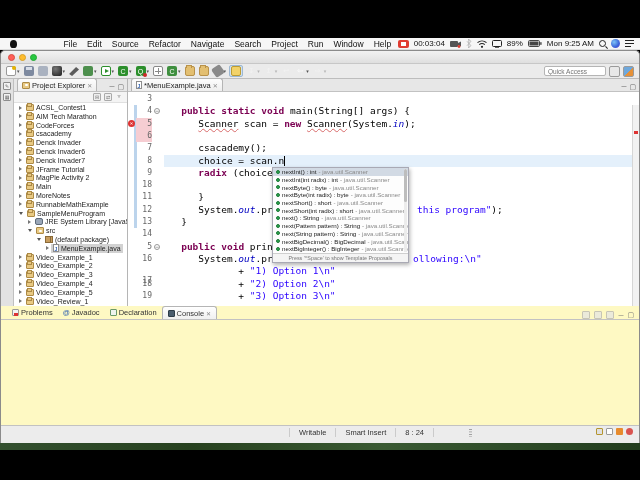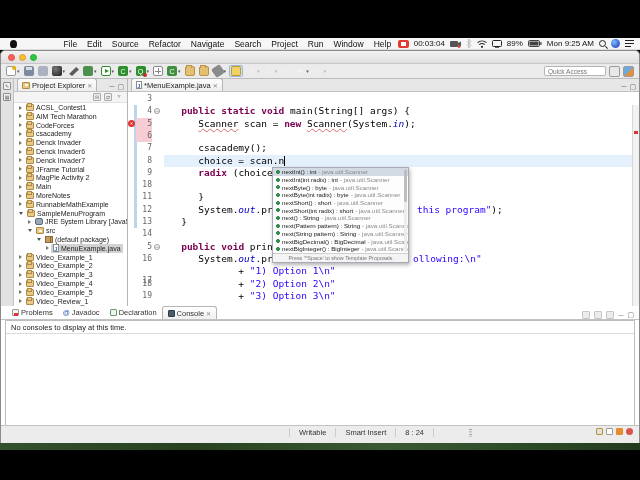--- a/index.html
+++ b/index.html
@@ -137,21 +137,21 @@
   .prow.sel{background:#d2dae4;}
   .pdot{width:4px;height:4px;border-radius:50%;background:#2da44e;border:0.5px solid #1d7a38;flex:0 0 auto;}
   .psig{color:#1a1a1a;}
   .ppkg{color:#8a8a8a;}
   #popup-footer{height:9px;border-top:1px solid #cfcfcf;background:#f4f4f4;font-size:5.4px;color:#777;
                 display:flex;align-items:center;justify-content:center;white-space:nowrap;overflow:hidden;}
   #popup-scroll{position:absolute;top:1px;right:1px;bottom:10px;width:3px;background:#ececec;}
   #popup-scroll .thumb{position:absolute;top:0;width:3px;height:40%;background:#bdbdbd;border-radius:2px;}
 
   
-  #bottom{position:absolute;top:255px;left:0;right:0;height:119px;background:#ffffff;}
+  #bottom{position:absolute;top:255px;left:0;right:0;height:119px;background:#fef9c3;}
   #bottom-tabs{position:absolute;top:0;left:0;right:0;height:14px;border-bottom:1px solid #c2c2c2;display:flex;align-items:flex-end;padding-left:6px;}
   .btab{height:13px;display:flex;align-items:center;gap:2px;padding:0 5px;font-size:7.5px;color:#333;white-space:nowrap;}
   .btab.active{background:linear-gradient(#fff,#f0f0f0);border:1px solid #b5b5b5;border-bottom:none;border-radius:3px 3px 0 0;}
   .bico{display:inline-block;width:7px;height:7px;border-radius:1px;}
   .bico.problems{background:#f4f4f4;border:1px solid #999;position:relative;}
   .bico.problems:after{content:"";position:absolute;left:0.5px;top:3px;width:4px;height:2.5px;background:#d33;}
   .bico.javadoc{background:none;color:#2a5db0;font-size:7px;line-height:7px;text-align:center;}
   .bico.declaration{background:#eef4ee;border:1px solid #6a9a6a;}
   .bico.console{background:#4a5d6e;border:1px solid #2e3c48;}
   #bottom-right{margin-left:auto;display:flex;align-items:center;gap:4px;padding-right:5px;font-size:7px;color:#777;}
@@ -603,23 +603,20 @@
             <span class="x" style="color: rgb(136, 136, 136); font-size: 6px;">✕</span>
           </div>
           <div id="bottom-right">
           <span class="brico"></span>
           <span class="brico"></span>
           <span class="brico"></span>
           <span>─</span>
           <span>▢</span>
         </div>
       </div>
-      <div id="console-body">
-        <div id="console-msg">No consoles to display at this time.</div>
-      </div>
     </div>
 
     <div id="statusbar">
       <div id="status-center">
           <span class="sseg">Writable</span>
           <span class="sseg">Smart Insert</span>
           <span class="sseg">8 : 24</span>
         </div>
       <div id="status-handle"></div>
       <div id="status-icons">

